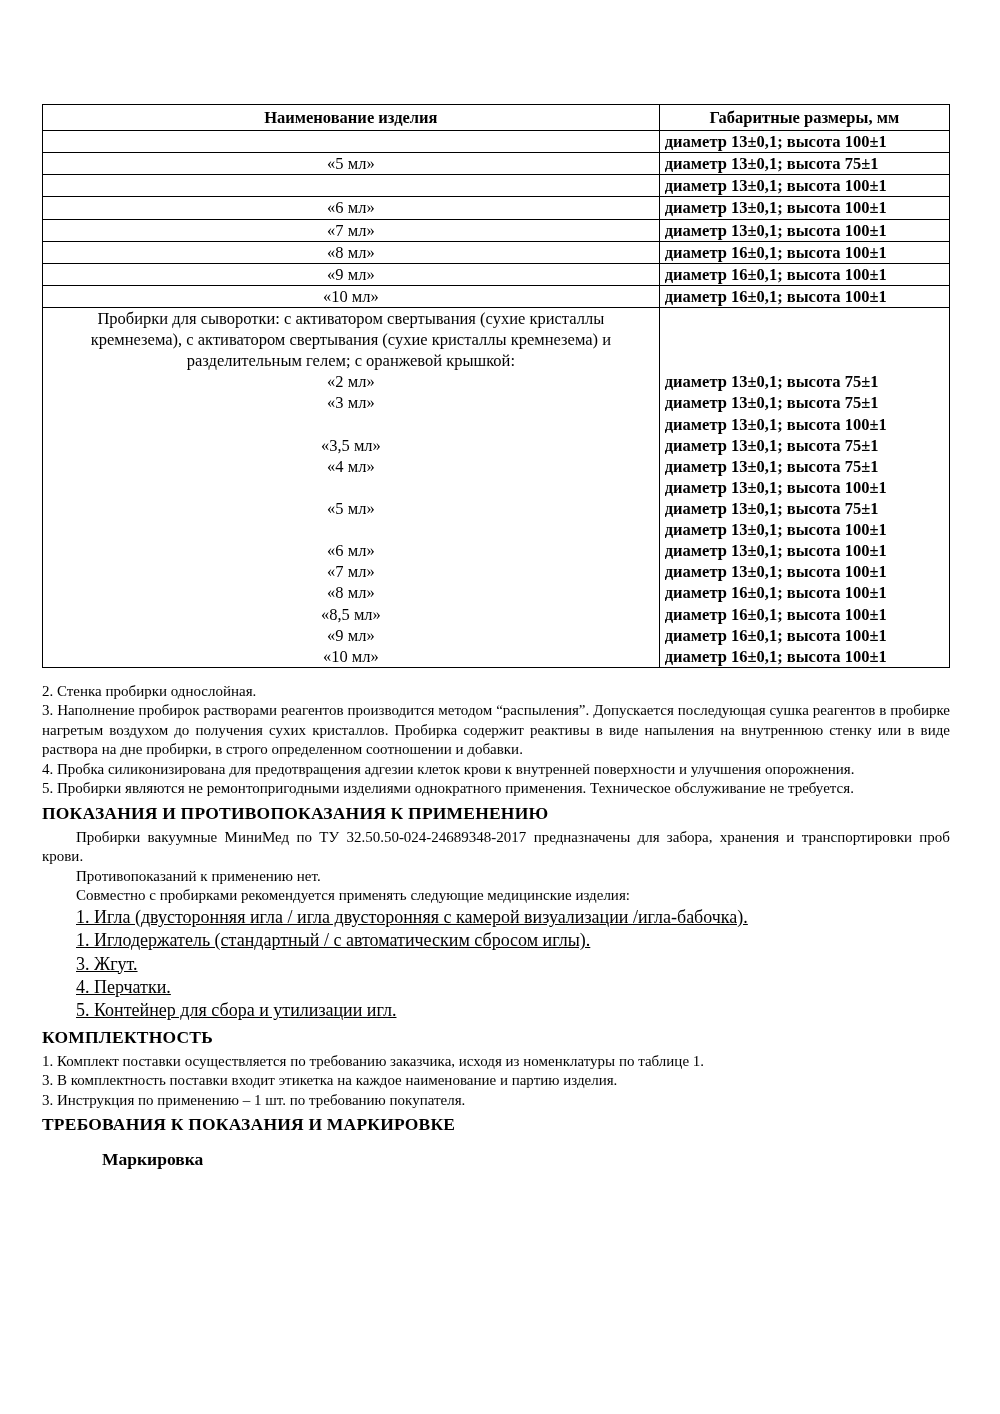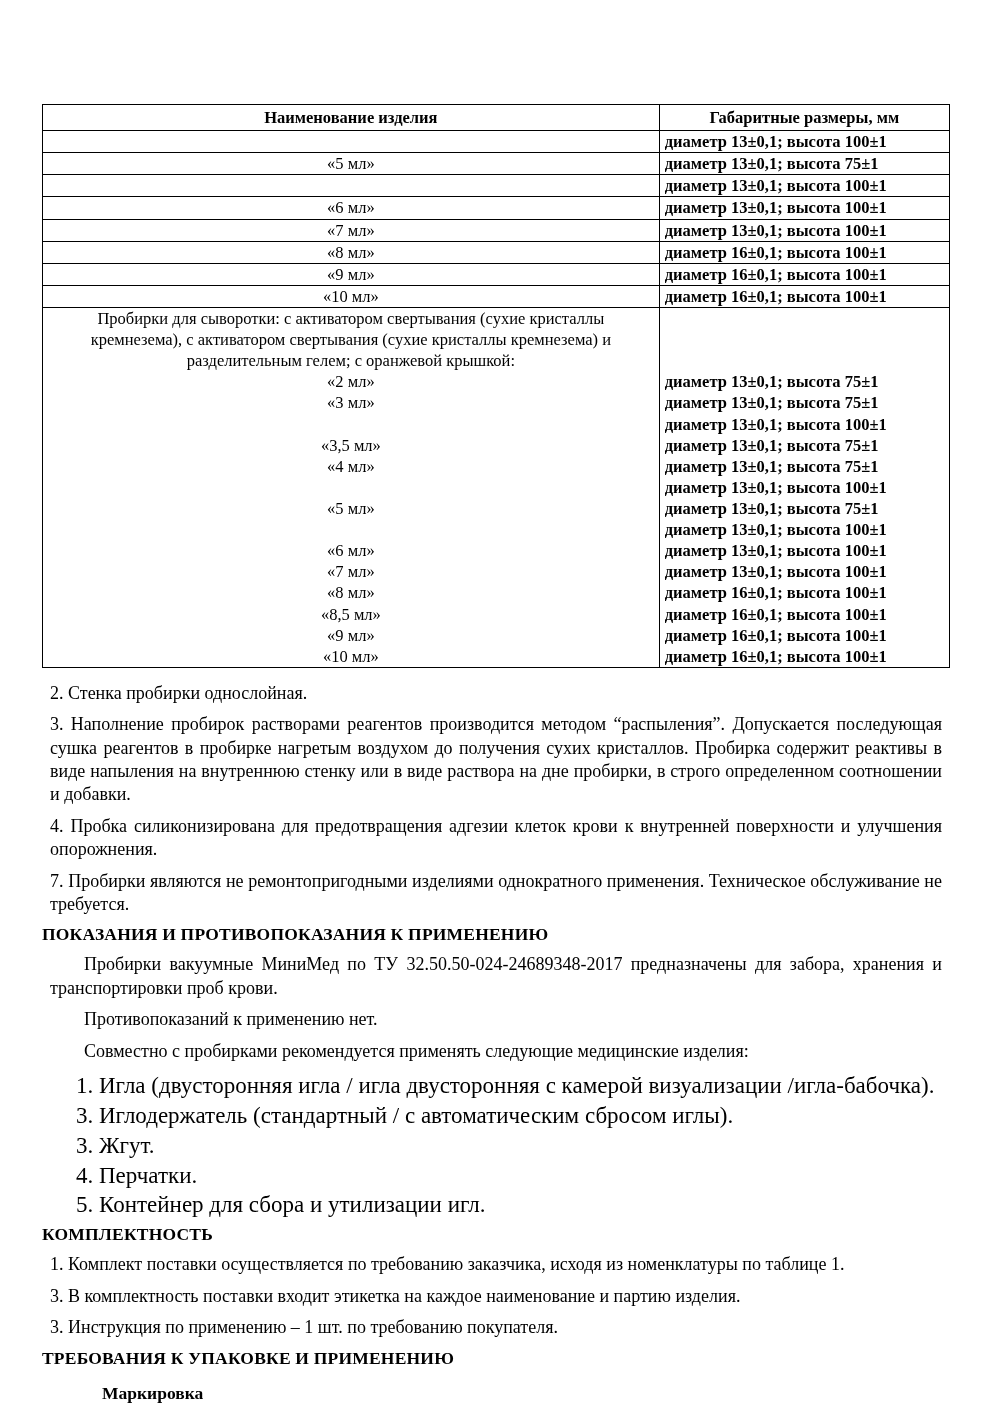--- a/index.html
+++ b/index.html
@@ -45,25 +45,25 @@
     text-align: left;
     white-space: nowrap;
     font-weight: bold;
   }
   td.nm { text-align: center; }
   .multi-line { line-height: 1.28; }
   .grp-head { text-align: left; }
 
   
   p.body {
-    margin: 8px;
+    margin: 0;
     text-align: justify;
     text-justify: inter-word;
     line-height: 1.3;
-    font-size: 18px;
+    font-size: 15px;
   }
   p.first { margin-top: 14px; }
   .indent { text-indent: 34px; }
   h2.center {
     text-align: left;
     font-weight: bold;
     font-size: 17.5px;
     margin: 4px 0 4px 0;
     letter-spacing: 0.2px;
   }
@@ -74,21 +74,22 @@
     font-size: 17.5px;
   }
   ol.plain {
     margin: 0;
     padding: 0;
     list-style: none;
   }
   ol.plain li {
     padding-left: 34px;
     line-height: 1.3;
-    font-size: 23px;
+    font-size: 18px;
+    text-decoration: underline;
   }
 </style>
 </head>
 <body>
 
 <div class="page">
 
   <table class="spec">
     <colgroup>
       <col class="col-name">
@@ -173,35 +174,35 @@
           <div class="multi-line">диаметр 16±0,1; высота 100±1</div>
           <div class="multi-line">диаметр 16±0,1; высота 100±1</div>
         </td>
       </tr>
     </tbody>
   </table>
 
   <p class="body first">2. Стенка пробирки однослойная.</p>
   <p class="body">3. Наполнение пробирок растворами реагентов производится методом “распыления”. Допускается последующая сушка реагентов в пробирке нагретым воздухом до получения сухих кристаллов. Пробирка содержит реактивы в виде напыления на внутреннюю стенку или в виде раствора на дне пробирки, в строго определенном соотношении и добавки.</p>
   <p class="body">4. Пробка силиконизирована для предотвращения адгезии клеток крови к внутренней поверхности и улучшения опорожнения.</p>
-  <p class="body">7. Пробирки являются не ремонтопригодными изделиями однократного применения. Техническое обслуживание не требуется.</p>
+  <p class="body">5. Пробирки являются не ремонтопригодными изделиями однократного применения. Техническое обслуживание не требуется.</p>
 
   <h2 class="center">ПОКАЗАНИЯ И ПРОТИВОПОКАЗАНИЯ К ПРИМЕНЕНИЮ</h2>
   <p class="body indent">Пробирки вакуумные МиниМед по ТУ 32.50.50-024-24689348-2017 предназначены для забора, хранения и транспортировки проб крови.</p>
   <p class="body indent">Противопоказаний к применению нет.</p>
   <p class="body indent">Совместно с пробирками рекомендуется применять следующие медицинские изделия:</p>
   <ol class="plain">
     <li>1. Игла (двусторонняя игла / игла двусторонняя с камерой визуализации /игла-бабочка).</li>
-    <li>3. Иглодержатель (стандартный / с автоматическим сбросом иглы).</li>
+    <li>1. Иглодержатель (стандартный / с автоматическим сбросом иглы).</li>
     <li>3. Жгут.</li>
     <li>4. Перчатки.</li>
     <li>5. Контейнер для сбора и утилизации игл.</li>
   </ol>
 
   <h2 class="center">КОМПЛЕКТНОСТЬ</h2>
   <p class="body">1. Комплект поставки осуществляется по требованию заказчика, исходя из номенклатуры по таблице 1.</p>
   <p class="body">3. В комплектность поставки входит этикетка на каждое наименование и партию изделия.</p>
   <p class="body">3. Инструкция по применению – 1 шт. по требованию покупателя.</p>
 
-  <h2 class="center">ТРЕБОВАНИЯ К УПАКОВКЕ И ПРИМЕНЕНИЮ</h2>
+  <h2 class="center">ТРЕБОВАНИЯ К ПОКАЗАНИЯ И МАРКИРОВКЕ</h2>
   <p class="subhead">Маркировка</p>
 
 </div>
 
 </body></html>

